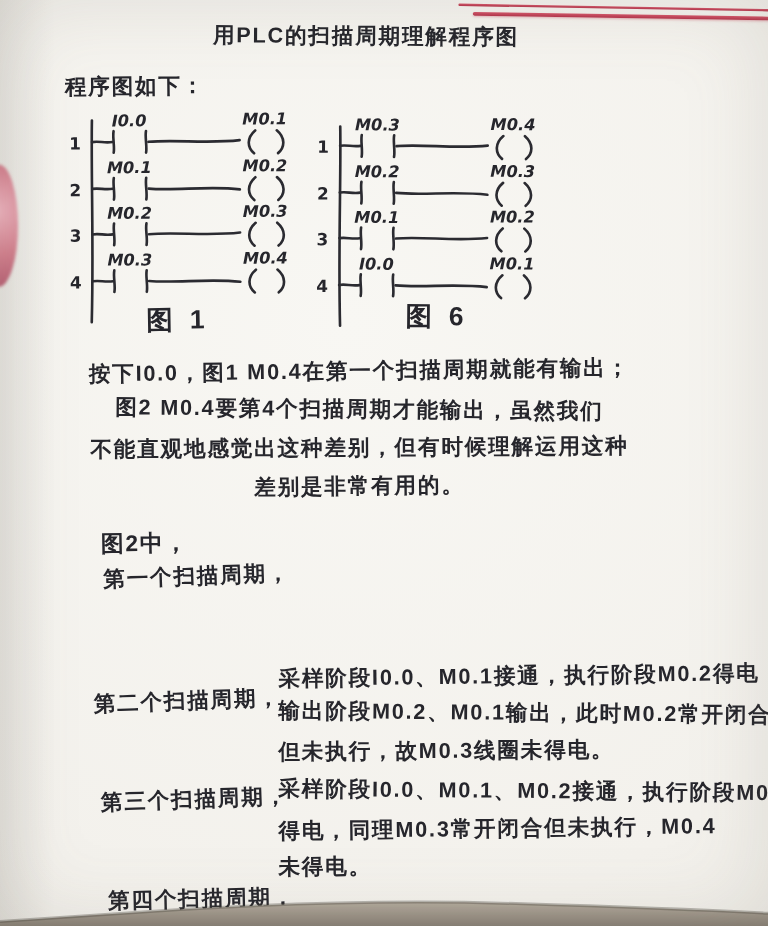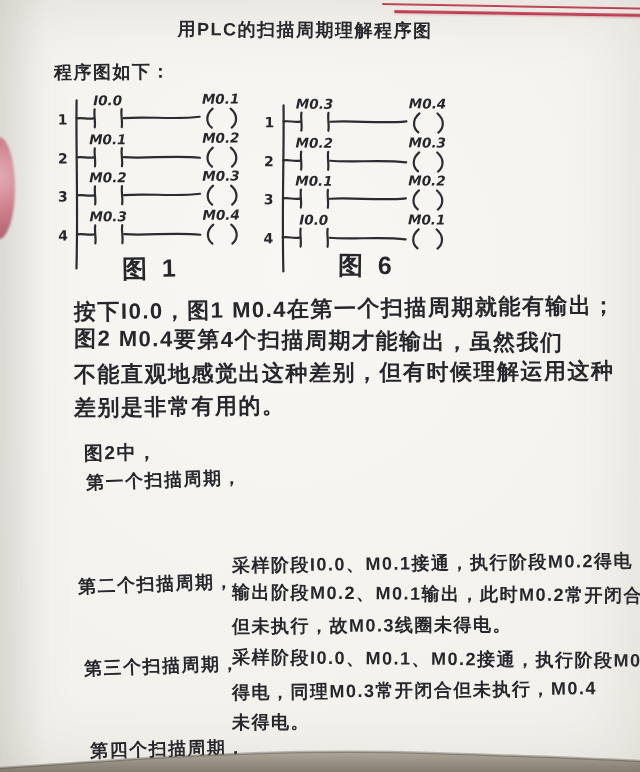--- a/index.html
+++ b/index.html
@@ -17,25 +17,25 @@
     font-size:18px;transform:rotate(.4deg);}
   .subtitle{position:absolute;left:54px;top:60px;font-size:18px;transform:rotate(-.6deg);}
   .ladder{position:absolute;width:212px;height:192px;}
   .ladder svg{width:100%;height:100%;}
   .ladder path{stroke:#2b2b31;stroke-width:2.2;fill:none;stroke-linecap:round;}
   .ladder text{fill:#26262c;font-family:"DejaVu Sans","Liberation Sans",sans-serif;
     font-style:italic;font-weight:bold;font-size:13.5px;}
   .ladder text.rnum{font-style:normal;font-size:14px;}
   #fig1{left:50px;top:82px;transform:rotate(-.3deg);}
   #fig2{left:256px;top:86px;transform:rotate(.4deg);}
-  .figlabel{position:absolute;font-size:25px;font-weight:bold;letter-spacing:4px;}
+  .figlabel{position:absolute;font-size:22px;font-weight:bold;letter-spacing:4px;}
   #fig1-label{left:122px;top:252px;transform:rotate(-1deg);}
   #fig2-label{left:338px;top:249px;transform:rotate(.5deg);}
-  .intro{position:absolute;left:74px;top:293px;font-size:22px;line-height:32px;
-    white-space:nowrap;}
+  .intro{position:absolute;left:74px;top:293px;font-size:18px;line-height:32px;
+    white-space:nowrap;text-align:center;}
   .heading{position:absolute;left:84px;top:440px;font-size:19px;transform:rotate(-1deg);}
   .cycle-label{position:absolute;font-size:18px;white-space:nowrap;transform:rotate(-2deg);}
   .cycle-lines{position:absolute;left:232px;font-size:18px;line-height:31px;white-space:nowrap;}
   .r0{transform:rotate(-.7deg);} .r1{transform:rotate(.5deg);} .r2{transform:rotate(-.4deg);}
   #c1-label{left:86px;top:468px;} #c1-lines{top:455px;}
   #c2-label{left:78px;top:572px;} #c2-lines{top:548px;}
   #c3-label{left:84px;top:654px;} #c3-lines{top:644px;}
   #c4-label{left:90px;top:737px;transform:rotate(-1.2deg);} #c4-lines{top:733px;left:238px;}
   
   .redline{position:absolute;background:linear-gradient(#d4556a,#b5334a);

